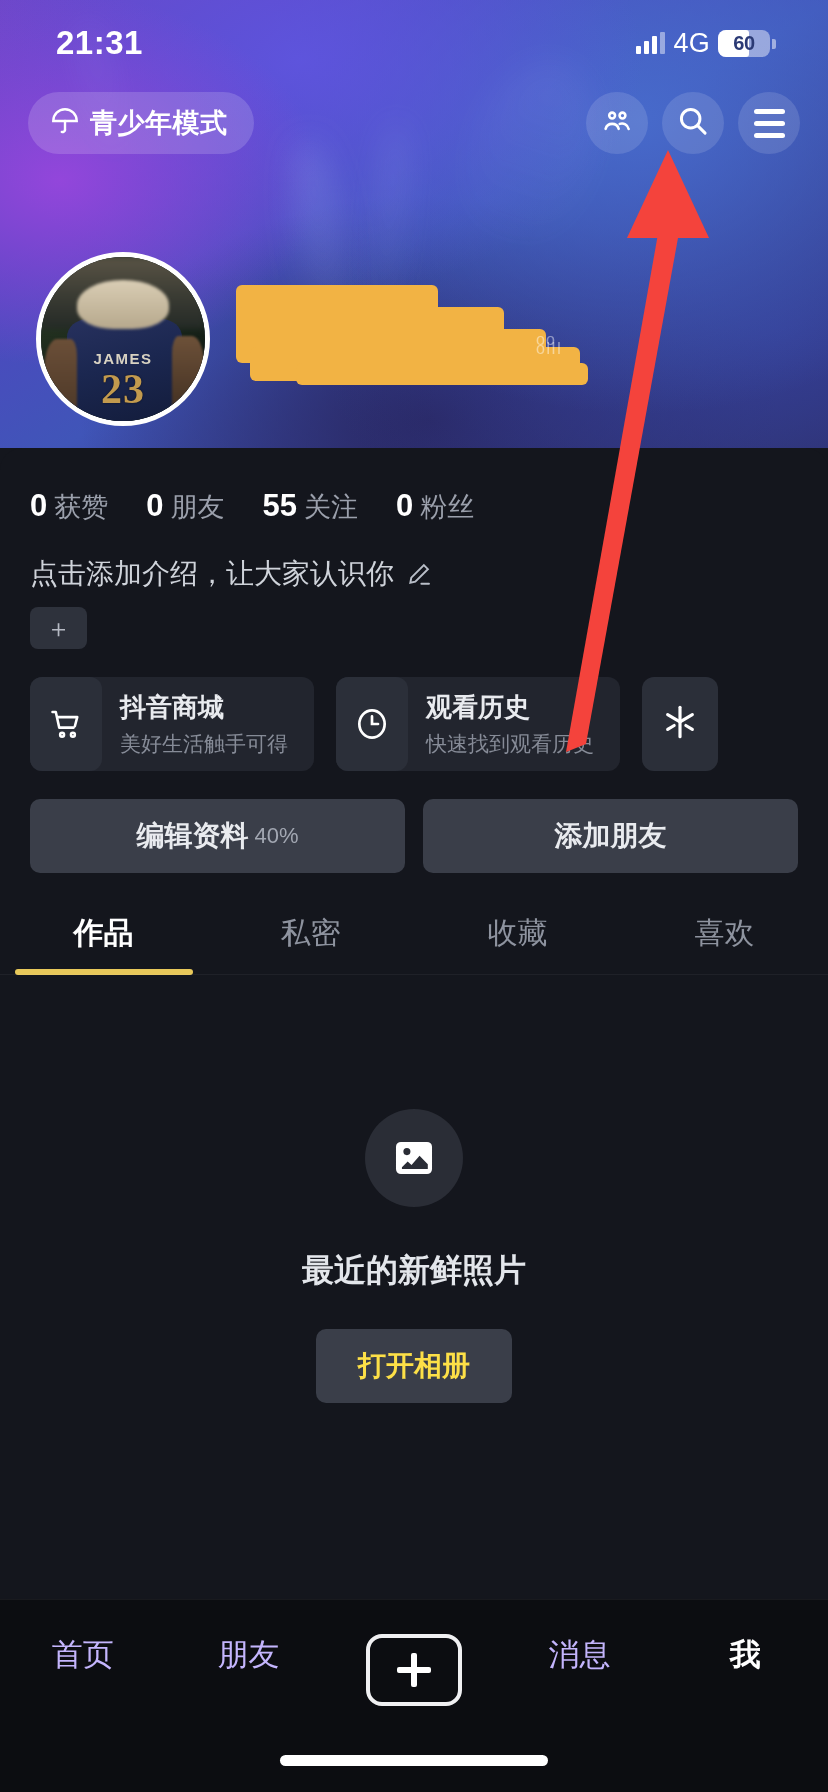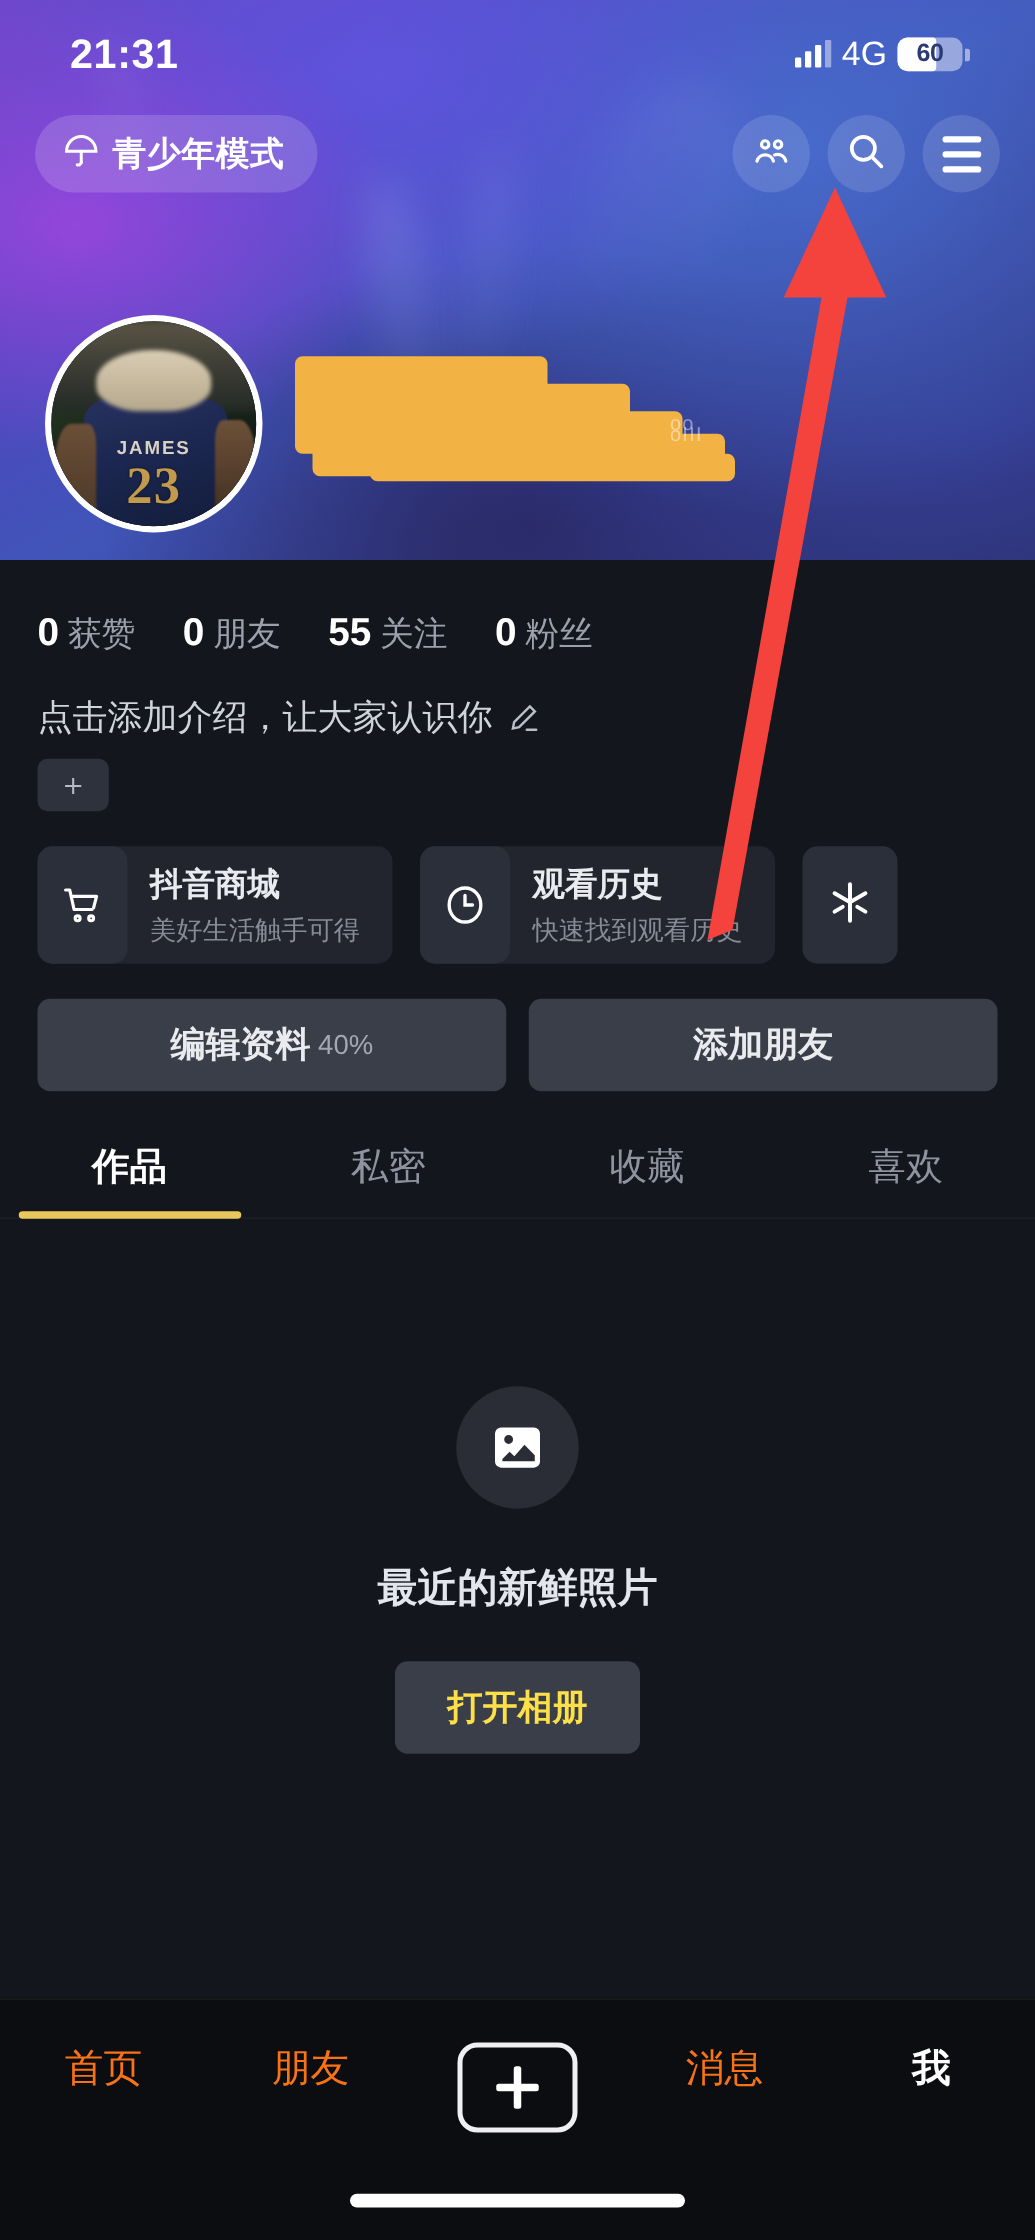--- a/index.html
+++ b/index.html
@@ -182,21 +182,21 @@
   }
   .empty-btn-lbl { font-size:28px; font-weight:600; color:#fde047;font-family:Liberation Serif, serif; }
 
   
   .tabbar {
     position:absolute; left:0; bottom:0; width:828px; height:193px;
     background:#0c0d11; border-top:1px solid rgba(255,255,255,.055);
     display:flex; align-items:flex-start; padding-top:34px;
   }
   .nav-item { flex:1; display:flex; align-items:center; justify-content:center; }
-  .nav-lbl { font-size:31px; color:#f97316; }
+  .nav-lbl { font-size:31px; color:#c4b5fd; }
   .nav-item.active .nav-lbl { color:#fff; font-weight:700; }
   .plus-btn {
     width:96px; height:72px; border-radius:16px;
     border:4px solid #f0f0f2; display:flex; align-items:center; justify-content:center;
   }
   .plus-glyph { position:relative; width:34px; height:34px; }
   .plus-glyph::before, .plus-glyph::after {
     content:""; position:absolute; background:#fff; border-radius:2px;
   }
   .plus-glyph::before { left:0; top:14px; width:34px; height:6px; }

